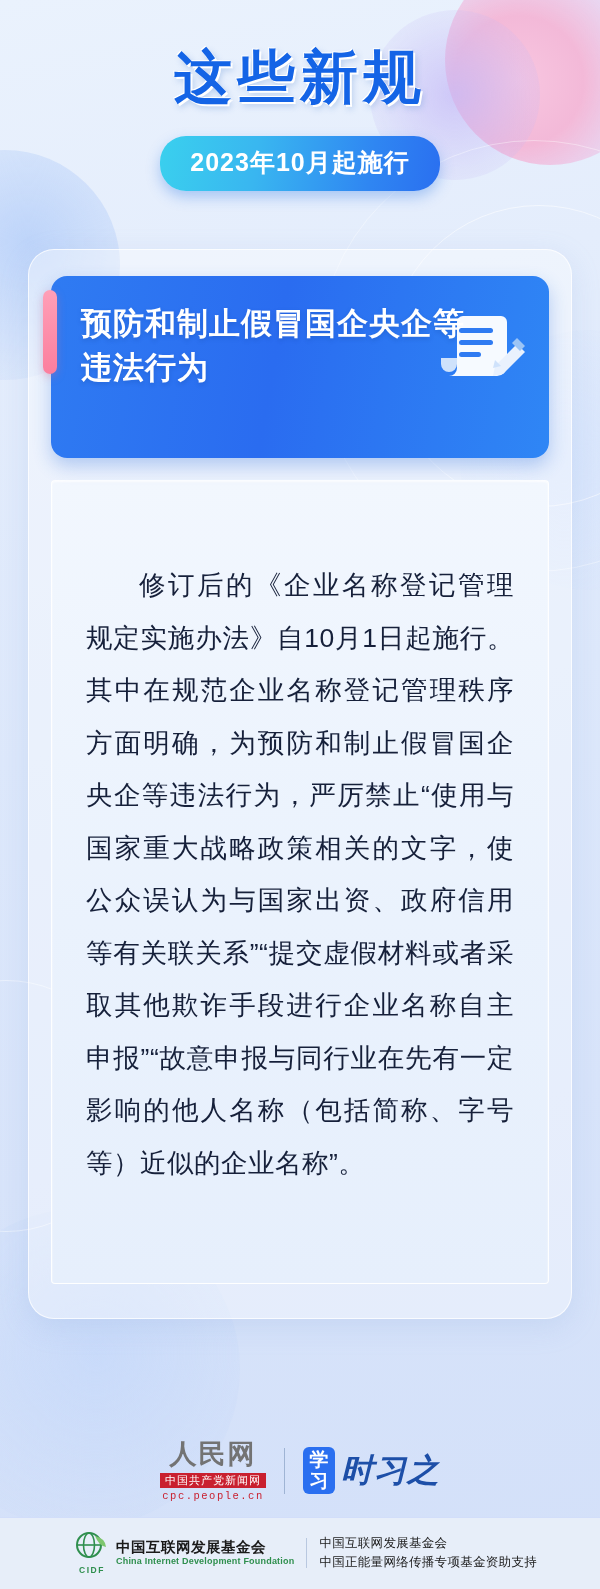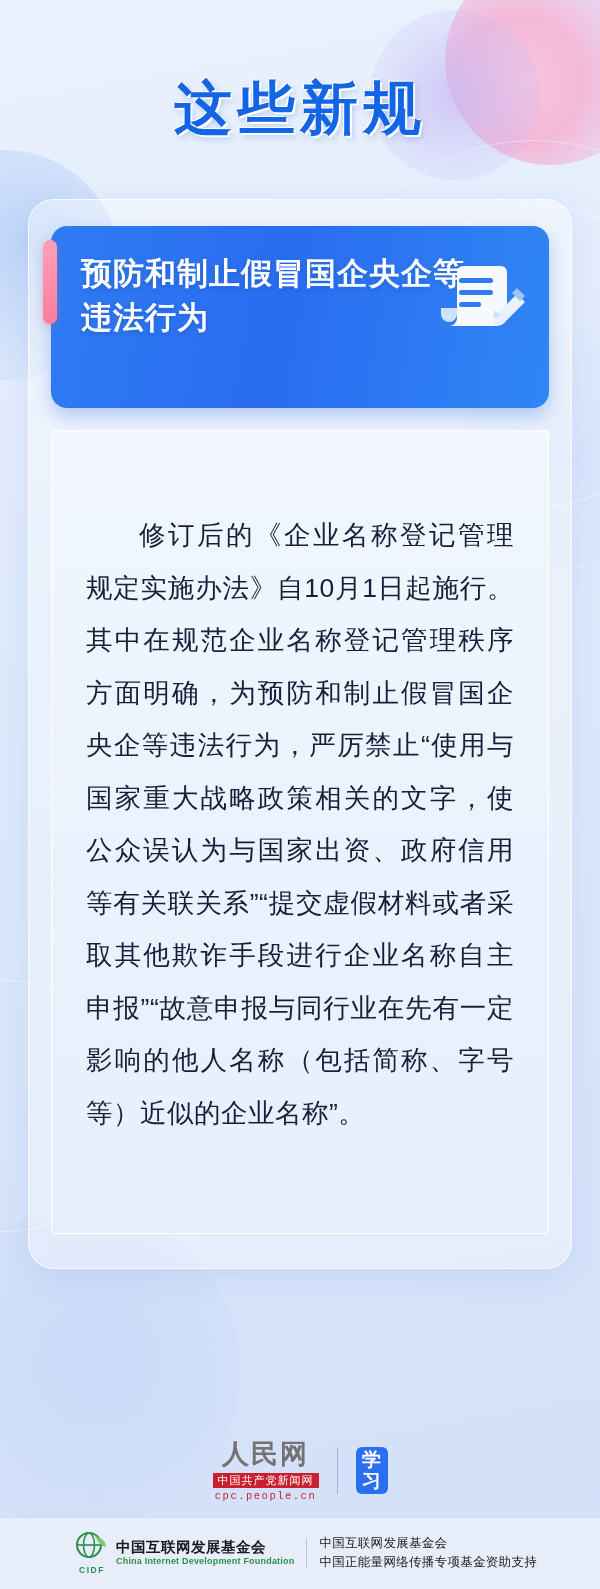--- a/index.html
+++ b/index.html
@@ -53,21 +53,21 @@
     border: 1.5px solid rgba(255,255,255,0.55);
     pointer-events: none;
   }
   .arc-1 { width: 300px; height: 300px; right: -90px; top: 205px; }
   .arc-2 { width: 430px; height: 430px; right: -150px; top: 140px; border-color: rgba(255,255,255,0.38); }
   .arc-3 { width: 250px; height: 250px; left: -120px; top: 980px; border-color: rgba(255,255,255,0.45); }
 
   
   .header {
     position: relative;
-    padding-top: 76px;
+    padding-top: 45px;
     text-align: center;
     z-index: 3;
   }
   .title-line {
     font-family: "Liberation Sans", sans-serif;
     font-weight: bold;
     font-size: 58px;
     letter-spacing: 5px;
     line-height: 1.12;
     color: #1464e6;
@@ -298,20 +298,21 @@
 <div class="bg-blob blob-violet-tr"></div>
 <div class="bg-blob blob-blue-l"></div>
 <div class="bg-blob blob-light-r"></div>
 <div class="bg-blob blob-bottom"></div>
 <div class="arc arc-1"></div>
 <div class="arc arc-2"></div>
 <div class="arc arc-3"></div>
 
 <div class="header">
   <div class="title-line">这些新规</div>
+  <div class="subtitle-pill">2023年10月起施行</div>
 </div>
 
 <div class="card-outer">
 
   <div class="banner">
     <div class="banner-tab"></div>
     <div class="banner-text">预防和制止假冒国企央企等违法行为</div>
     <div class="banner-icon">
       <svg viewBox="0 0 86 86" width="86" height="86">
         <path d="M10 12 h52 a6 6 0 0 1 6 6 v44 a10 10 0 0 1 -10 10 h-48 a8 8 0 0 0 8 -8 v-46 a6 6 0 0 1 6 -6 z" fill="#ffffff" opacity="0.96"></path>
@@ -338,20 +339,21 @@
       <div class="people-cn">人民网</div>
       <div class="people-bar">中国共产党新闻网</div>
       <div class="people-url">cpc.people.cn</div>
     </div>
     <div class="divider-v"></div>
     <div class="xuexi-logo">
       <div class="xuexi-badge">
         <div>学</div>
         <div>习</div>
       </div>
+      <div class="xuexi-text">时习之</div>
     </div>
   </div>
 
   <div class="footer-bar">
     <div class="cidf-mark">
       <div class="cidf-badge">
         <svg class="cidf-glyph" viewBox="0 0 34 30">
           <circle cx="14" cy="15" r="12" fill="none" stroke="#2f8f4e" stroke-width="2"></circle>
           <ellipse cx="14" cy="15" rx="5.5" ry="12" fill="none" stroke="#2f8f4e" stroke-width="1.6"></ellipse>
           <line x1="2" y1="15" x2="26" y2="15" stroke="#2f8f4e" stroke-width="1.6"></line>

